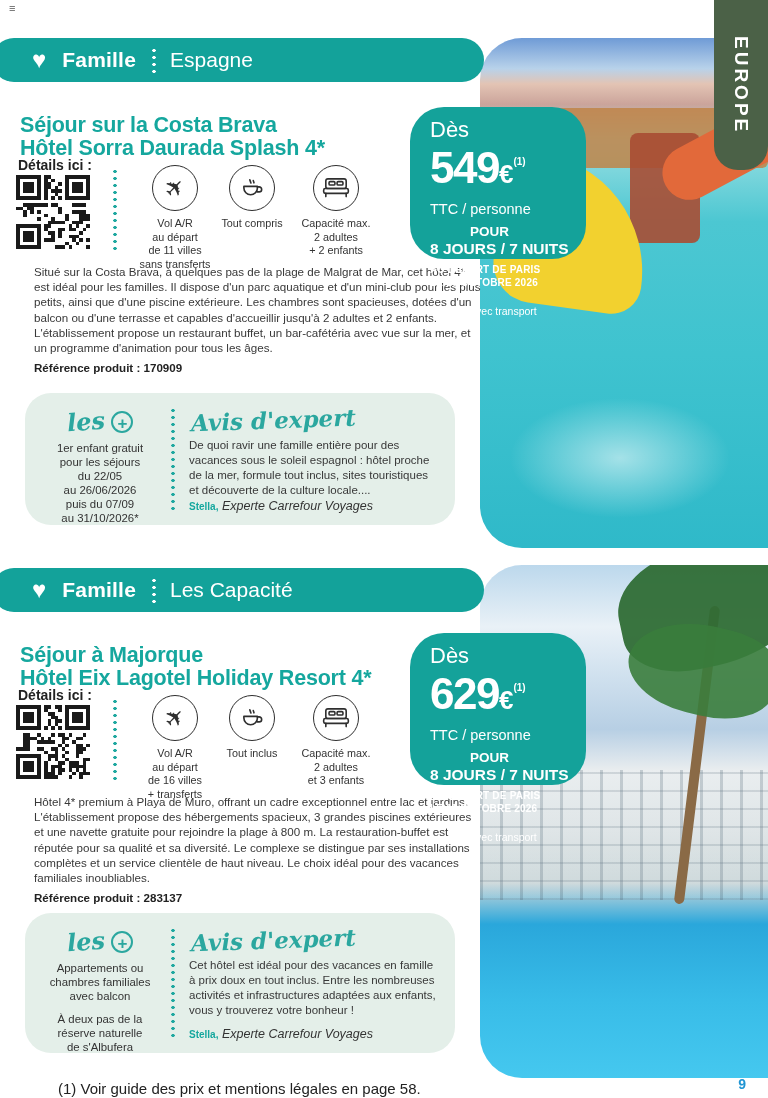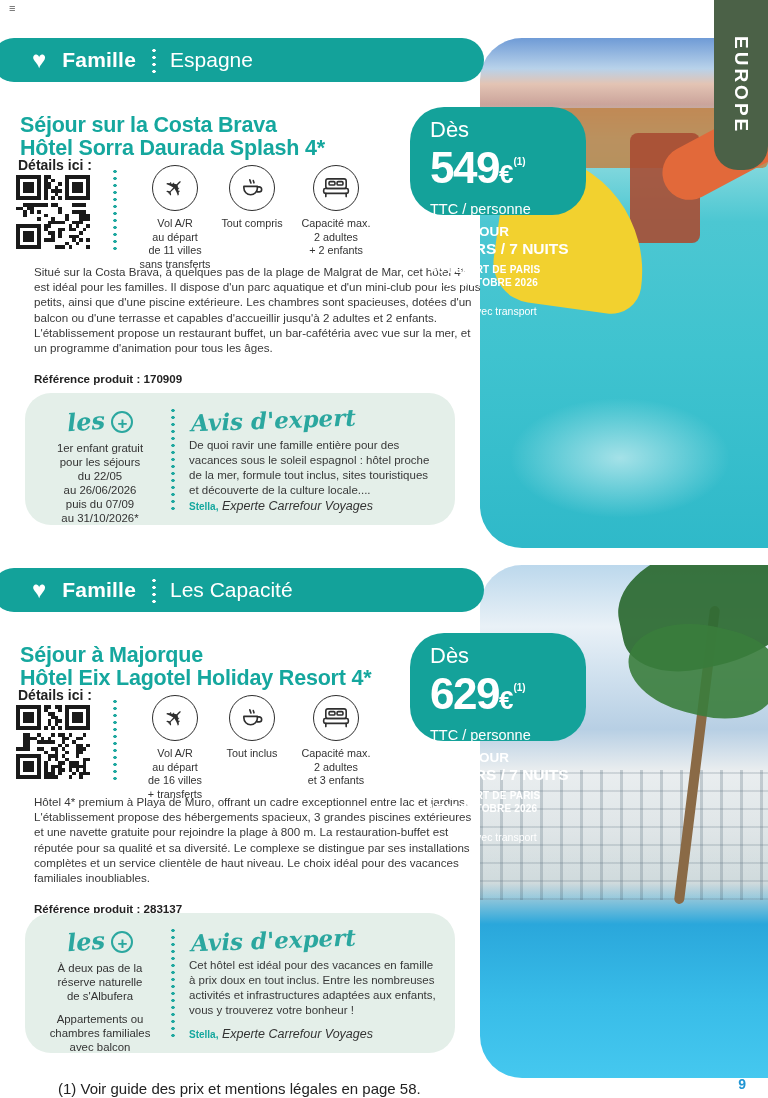--- a/index.html
+++ b/index.html
@@ -62,21 +62,21 @@
   .f1{left:125px;} .f2{left:202px;} .f3{left:280px;width:112px;}
   .ficon{width:46px;height:46px;border:1.6px solid #2e2e2e;border-radius:50%;
          margin:0 auto 6px auto;display:flex;align-items:center;justify-content:center;box-sizing:border-box;}
   .plane{font-family:"DejaVu Sans",sans-serif;font-size:24px;color:#2e2e2e;
          transform:rotate(-45deg);line-height:24px;}
   .flabel{font-size:10.8px;line-height:13.5px;color:#333;}
   .ml{white-space:pre-line;}
 
   .desc{position:absolute;left:34px;top:264px;width:448px;font-size:11.6px;line-height:15.2px;
         color:#383838;z-index:2;}
-  .ref{font-weight:800;color:#222;margin-top:16px;}
+  .ref{font-weight:800;color:#222;margin-top:5px;}
 
   .mint{position:absolute;left:25px;top:393px;width:430px;height:132px;background:#e4efe9;
         border-radius:26px;display:flex;align-items:stretch;box-sizing:border-box;
         padding:12px 18px 10px 14px;z-index:2;}
   .c2 .mint{top:383px;height:140px;}
   .mcol-left{width:122px;text-align:center;flex:none;}
   .les-line{display:flex;align-items:center;justify-content:center;gap:7px;margin:2px 0 5px 0;}
   .les-script{font-family:"DejaVu Serif",serif;font-style:italic;font-weight:700;
               font-size:24px;color:#2ba79f;transform:rotate(-4deg);}
   .plus-circle{width:22px;height:22px;border:2.4px solid #2ba79f;border-radius:50%;color:#2ba79f;
@@ -87,21 +87,21 @@
          background-image:radial-gradient(circle,#1fa8a0 1.5px,rgba(255,255,255,0) 1.9px);
          background-size:4px 7px;background-repeat:repeat-y;}
   .mcol-right{flex:1;position:relative;}
   .avis-script{font-family:"DejaVu Serif",serif;font-style:italic;font-weight:700;
                font-size:23px;color:#2ba79f;transform:rotate(-2deg);margin:0 0 6px 2px;}
   .avis-text{font-size:11.5px;line-height:15px;color:#383838;}
   .author{position:absolute;left:0;bottom:2px;font-size:12.5px;}
   .stella{color:#15a79e;font-weight:800;font-size:10px;}
   .role{color:#333;font-style:italic;}
 
-  .price{position:absolute;left:410px;top:107px;width:176px;height:108px;background:#14a29a;
+  .price{position:absolute;left:410px;top:107px;width:176px;height:152px;background:#14a29a;
          border-radius:34px;color:#fff;box-sizing:border-box;padding:10px 10px 0 20px;z-index:3;}
   .c2 .price{top:103px;}
   .des{font-size:22px;line-height:26px;font-weight:400;}
   .amount-line{line-height:38px;margin-top:0;}
   .amount{font-size:44px;font-weight:800;letter-spacing:-1.5px;}
   .eur{font-size:26px;font-weight:800;}
   .sup1{font-size:10px;font-weight:700;vertical-align:18px;letter-spacing:0;}
   .ttc{font-size:14.5px;line-height:18px;font-weight:400;margin-top:3px;}
   .pour{font-size:13.5px;line-height:16px;font-weight:800;margin-top:6px;padding-left:40px;}
   .nuits{font-size:15.5px;line-height:17px;font-weight:800;}
@@ -525,26 +525,26 @@
       <span>Hôtel 4* premium à Playa de Muro, offrant un cadre exceptionnel entre lac et jardins. L'établissement propose des hébergements spacieux, 3 grandes piscines extérieures et une navette gratuite pour rejoindre la plage à 800 m. La restauration-buffet est réputée pour sa qualité et sa diversité. Le complexe se distingue par ses installations complètes et un service clientèle de haut niveau. Le choix idéal pour des vacances familiales inoubliables.</span>
       <div class="ref">Référence produit : 283137</div>
     </div>
 
     <div class="mint">
       <div class="mcol-left">
         <div class="les-line">
           <span class="les-script">les</span>
           <span class="plus-circle">+</span>
         </div>
+        <div class="mitem ml">Appartements ou
+chambres familiales
+avec balcon</div>
         <div class="mitem ml">À deux pas de la
 réserve naturelle
 de s'Albufera</div>
-        <div class="mitem ml">Appartements ou
-chambres familiales
-avec balcon</div>
       </div>
       <div class="mdots"></div>
       <div class="mcol-right">
         <div class="avis-script">Avis d'expert</div>
         <div class="avis-text">Cet hôtel est idéal pour des vacances en famille à prix doux en tout inclus. Entre les nombreuses activités et infrastructures adaptées aux enfants, vous y trouverez votre bonheur !</div>
         <div class="author"><b class="stella">Stella,</b> <i class="role">Experte Carrefour Voyages</i></div>
       </div>
     </div>
   </section>
 

